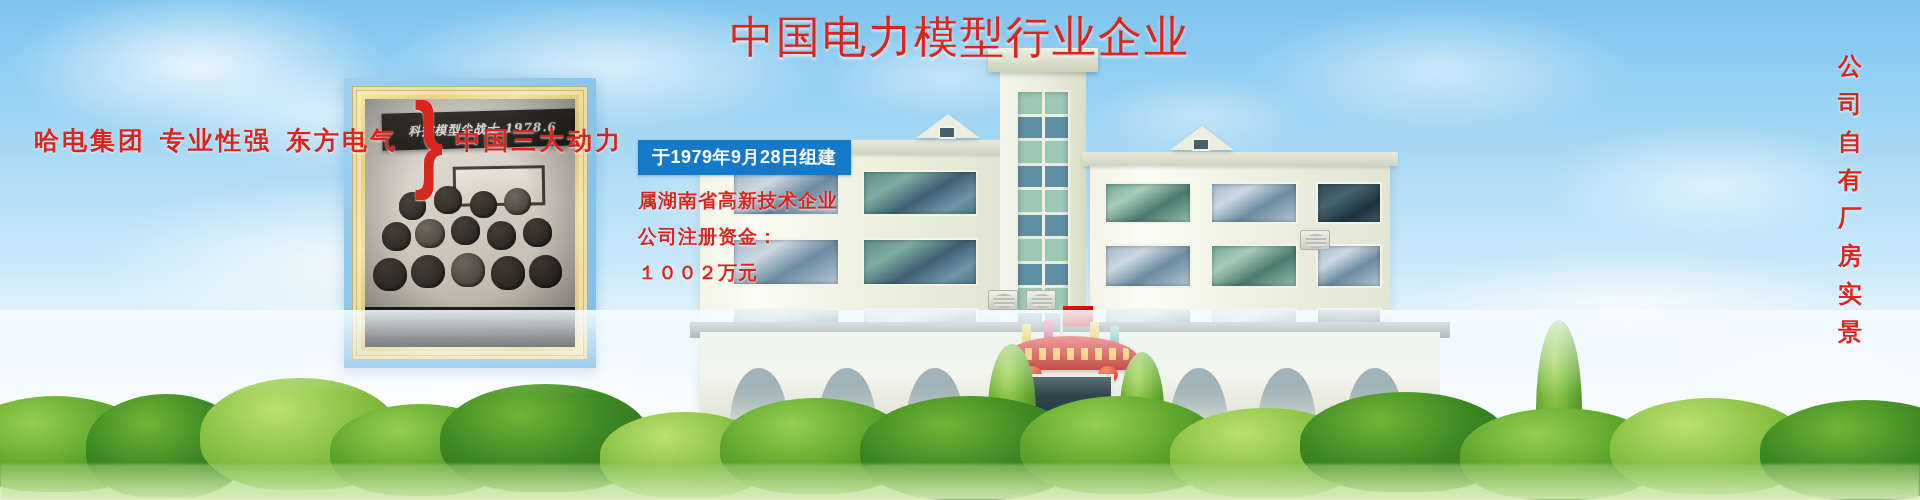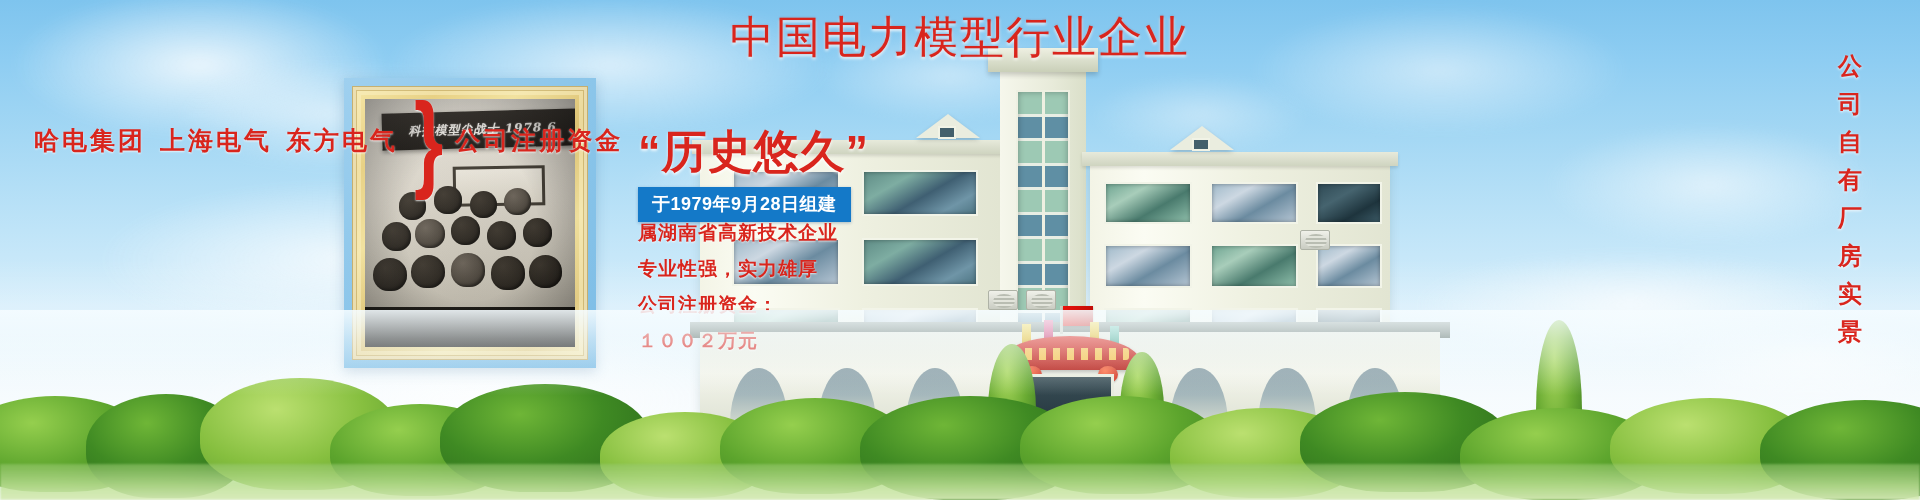--- a/index.html
+++ b/index.html
@@ -203,21 +203,21 @@
     display:inline-block;
     margin-top:12px;
     padding:5px 14px 6px;
     background:#1479c8;
     color:#ffffff;
     font-size:18px; font-weight:bold;
     letter-spacing:.5px;
     white-space:nowrap;
     box-shadow:0 1px 3px rgba(0,60,120,.3);
   }
-  .bullets { margin-top:1px; }
+  .bullets { margin-top:16px; }
   .bullet {
     color:#d9251d;
     font-size:19px; font-weight:bold;
     letter-spacing:1px;
     line-height:1;
     margin-bottom:17px;
     white-space:nowrap;
     text-shadow:0 1px 2px rgba(255,255,255,.8);
   }
 
@@ -424,25 +424,25 @@
     <div class="cloud c12"></div>
     <div class="haze"></div>
   </div>
 
   <div class="main-title">中国电力模型行业企业</div>
 
   <div class="left-block">
     <div class="brace-row">
       <div class="brand-list">
         <div class="brand-item">哈电集团</div>
-        <div class="brand-item">上海电气</div>
+        <div class="brand-item">专业性强</div>
         <div class="brand-item">东方电气</div>
       </div>
       <div class="brace">}</div>
-      <div class="brace-label">公司注册资金</div>
+      <div class="brace-label">中国三大动力</div>
     </div>
   </div>
 
   <div class="photo-frame-outer">
     <div class="photo-frame-gold">
       <div class="photo-inner">
         <div class="ph-wall"></div>
         <div class="ph-banner">
           <span class="ph-banner-text">科技模型尖战士 1978.6</span>
         </div>
@@ -579,25 +579,23 @@
         <div class="pennant" style="left:110px; top:8px; background:linear-gradient(to bottom,#6fc8b4,#3b9a86);"></div>
         <div class="ent-arch"></div>
         <div class="lantern" style="left:22px;"></div>
         <div class="lantern" style="left:98px;"></div>
         <div class="ent-door"></div>
       </div>
     </div>
   </div>
 
   <div class="mid-block">
-    <div class="slogan">“历史悠久”</div>
     <div class="date-badge">于1979年9月28日组建</div>
     <div class="bullets">
       <div class="bullet">属湖南省高新技术企业</div>
-      <div class="bullet">专业性强，实力雄厚</div>
       <div class="bullet">公司注册资金：</div>
       <div class="bullet">１００２万元</div>
     </div>
   </div>
 
   <div class="greenery">
     <div class="tree-tall" style="left:1536px; bottom:30px; width:46px; height:150px;"></div>
     <div class="tree-tall" style="left:988px;  bottom:46px; width:48px; height:110px;"></div>
     <div class="tree-tall" style="left:1120px; bottom:52px; width:44px; height:96px;"></div>
 

